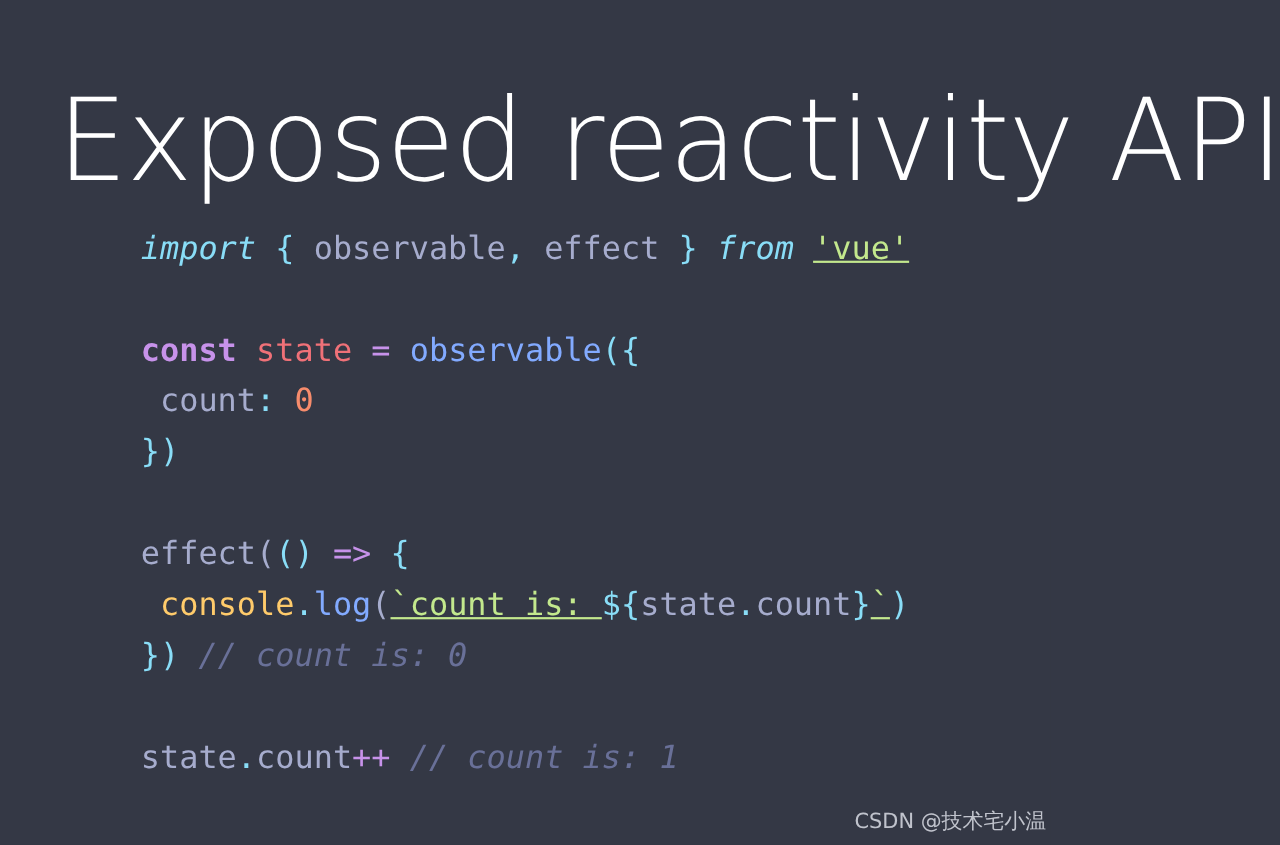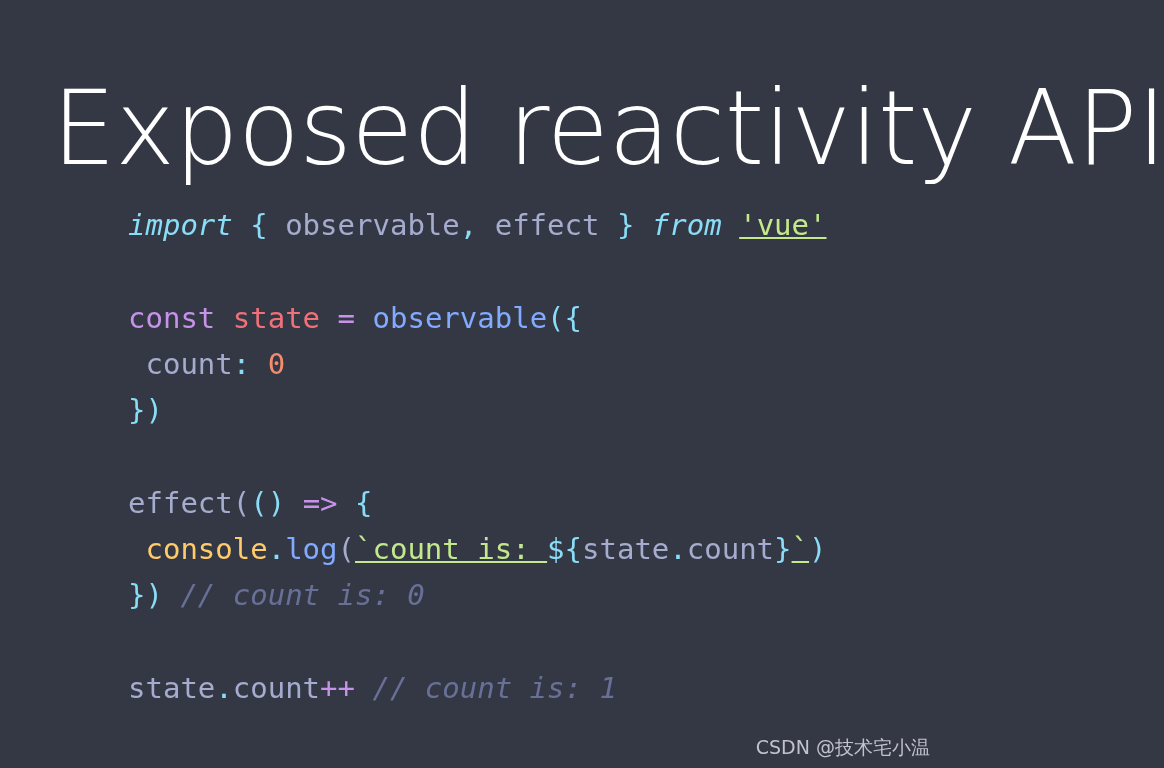--- a/index.html
+++ b/index.html
@@ -59,33 +59,33 @@
   }
   .code-line.blank {
     height: 46.3px;
   }
 
   
   .t-keyword   { color: #89DDF7; font-style: italic; }
   .t-plain     { color: #A6ACCD; }
   .t-punct     { color: #89DDF7; }
   .t-gray      { color: #A6ACCD; }
-  .t-const     { color: #C792EA; }
+  .t-const     { color: #C792EA; font-weight: bold; }
   .t-var       { color: #F07178; }
   .t-func      { color: #82AAFF; }
   .t-string    { color: #C3E88D; text-decoration: underline; }
   .t-number    { color: #F78C6C; }
   .t-object    { color: #FFCB6B; }
   .t-operator  { color: #C792EA; }
   .t-comment   { color: #697098; font-style: italic; }
 
   
   .watermark {
     position: absolute;
-    right: 25px;
+    right: 4px;
     bottom: 8px;
     font-family: "DejaVu Sans", sans-serif;
     font-size: 19px;
     line-height: 26px;
     color: #C8CBD4;
     white-space: nowrap;
     opacity: 0.95;
   }
 </style>
 </head>

